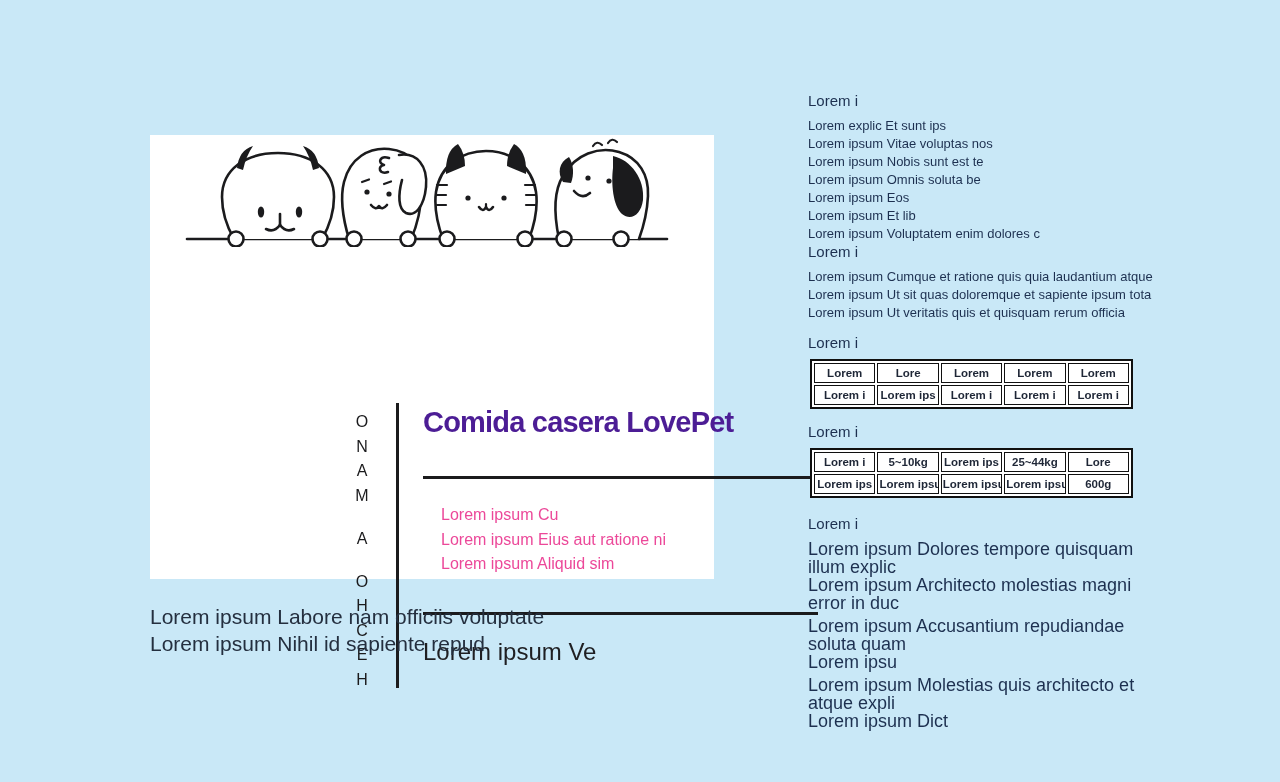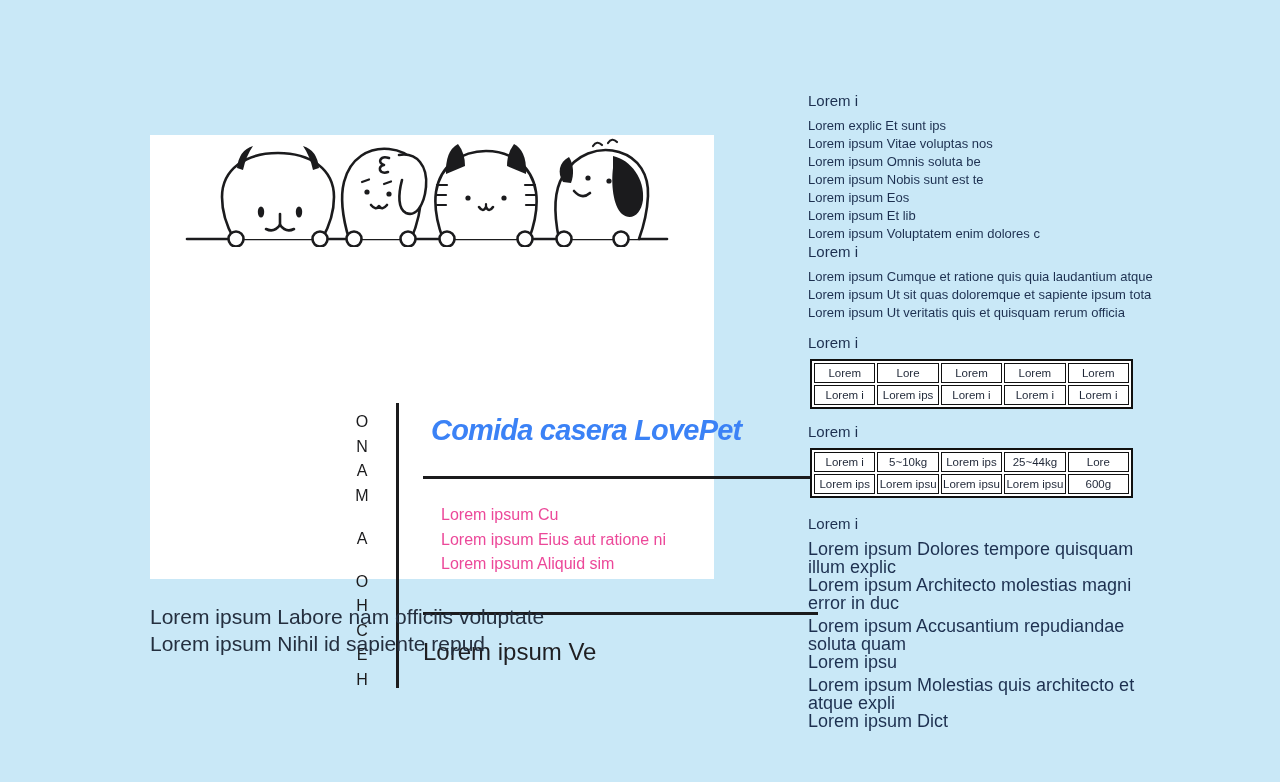--- a/index.html
+++ b/index.html
@@ -25,21 +25,21 @@
   .vertical-text span { line-height:1; min-height:10px; }
 
   .card-divider {
     position:absolute; left:246px; top:268px; width:3px; height:285px;
     background:#1b1b1d;
   }
 
   .card-title {
     position:absolute; left:273px; top:271px; width:400px;
     font-size:29px; font-weight:700; letter-spacing:-0.8px;
-    color:#3b82f6; margin:8px;font-style:italic;
+    color:#4c1d95; margin:0;
   }
   .card-rule {
     position:absolute; left:273px; width:395px; height:3px; background:#1b1b1d;
   }
   .rule-1 { top:341px; }
   .rule-2 { top:477px; }
 
   .card-lines {
     position:absolute; left:291px; top:368px; width:400px;
     font-size:16px; line-height:24.5px; color:#ec4899; font-weight:400;
@@ -64,21 +64,21 @@
   .sec-d { top:423px; } .sec-e { top:515px; }
   .info-heading { font-size:15px; font-weight:400; margin:0 0 8px 0; color:#1d3050; }
   .info-line { font-size:13px; line-height:18px; margin:0; }
   .info-para { margin:0 0 5px 0; }
   .info-para p { font-size:18px; line-height:18px; margin:0; }
 
   
   .info-table {
     border-collapse:separate; border-spacing:2px;
     border:2px solid #101010; background:#ffffff;
-    width:323px; table-layout:fixed; margin-left:2px;
+    width:323px; table-layout:fixed; margin-left:2px;font-weight:bold;
   }
   .info-table td {
     border:1px solid #101010; height:18px; text-align:center;
     font-size:11.5px; color:#1e2636; padding:0 1px; overflow:hidden;
     white-space:nowrap; background:#ffffff;
   }
 </style>
 </head>
 <body>
 
@@ -186,22 +186,22 @@
     <p>Lorem ipsum Labore nam officiis voluptate</p>
     <p>Lorem ipsum Nihil id sapiente repud</p>
   </div>
 
   <aside class="info-col">
 
     <div class="info-section sec-a">
       <h2 class="info-heading">Lorem i</h2>
       <p class="info-line">Lorem explic Et sunt ips</p>
       <p class="info-line">Lorem ipsum Vitae voluptas nos</p>
+      <p class="info-line">Lorem ipsum Nobis sunt est te</p>
       <p class="info-line">Lorem ipsum Omnis soluta be</p>
-      <p class="info-line">Lorem ipsum Nobis sunt est te</p>
       <p class="info-line">Lorem ipsum Eos</p>
       <p class="info-line">Lorem ipsum Et lib</p>
       <p class="info-line">Lorem ipsum Voluptatem enim dolores c</p>
     </div>
 
     <div class="info-section sec-b">
       <h2 class="info-heading">Lorem i</h2>
       <p class="info-line">Lorem ipsum Cumque et ratione quis quia laudantium atque</p>
       <p class="info-line">Lorem ipsum Ut sit quas doloremque et sapiente ipsum tota</p>
       <p class="info-line">Lorem ipsum Ut veritatis quis et quisquam rerum officia</p>

